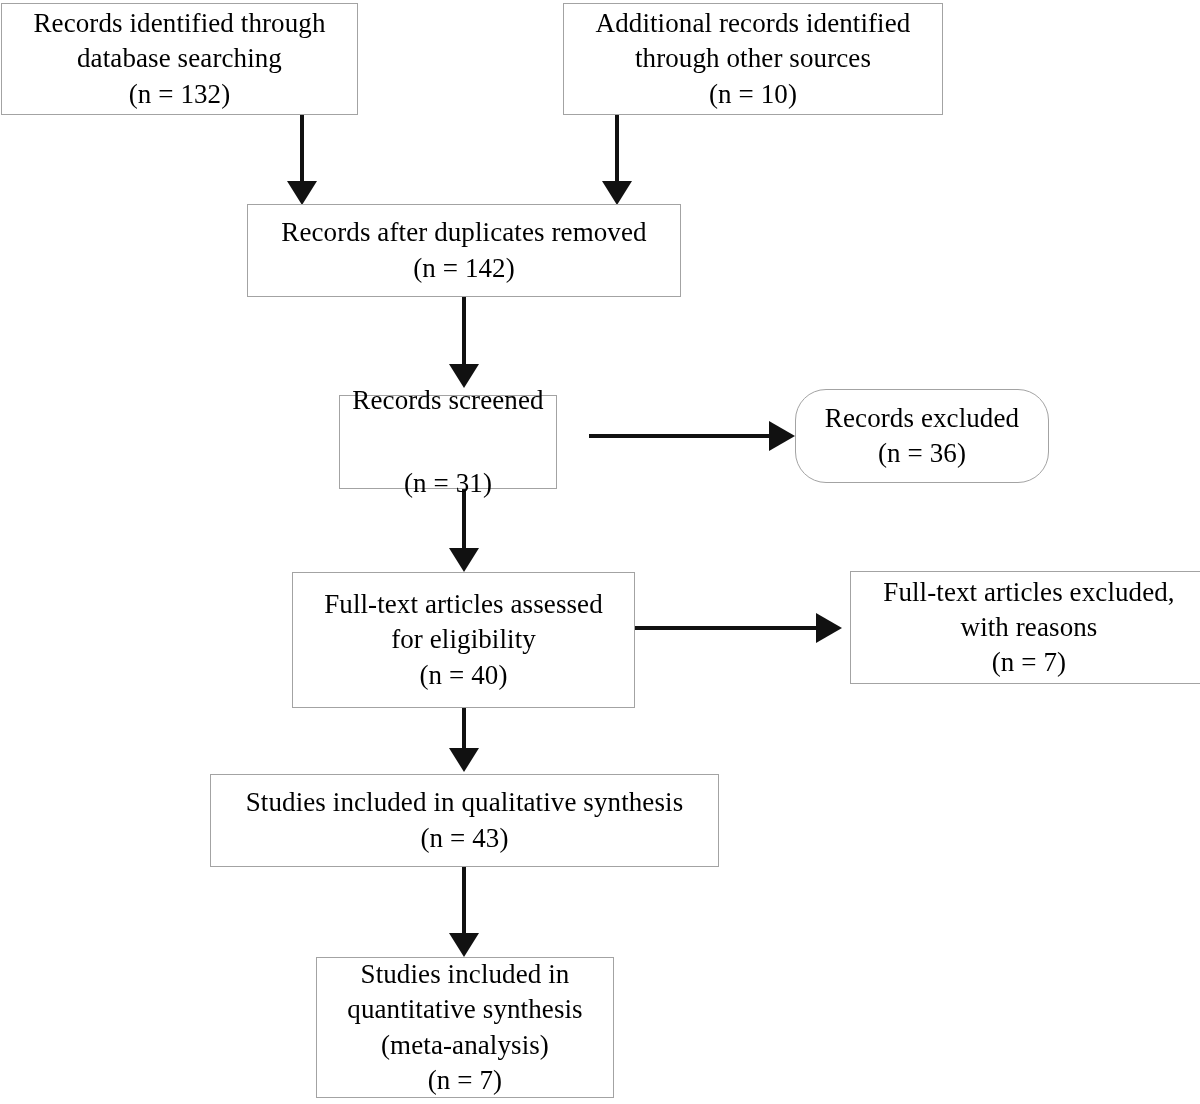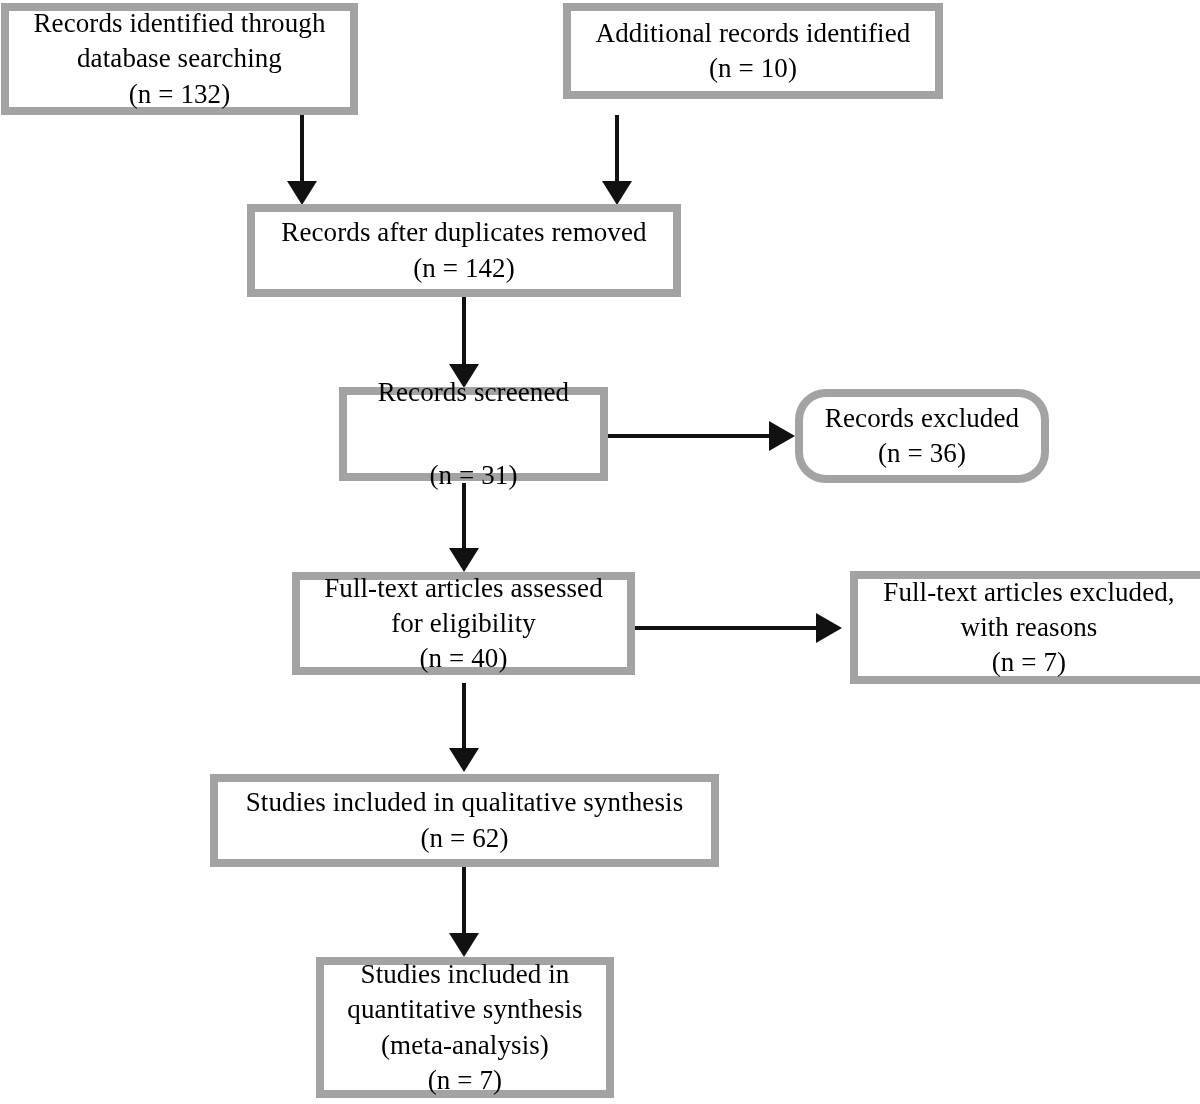--- a/index.html
+++ b/index.html
@@ -15,21 +15,21 @@
   #diagram {
     position: relative;
     width: 1200px;
     height: 1104px;
     background: #ffffff;
     overflow: hidden;
   }
   .node {
     position: absolute;
     box-sizing: border-box;
-    border: 8px solid #a3a3a3;
+    border: 1px solid #a3a3a3;
     background: #ffffff;
     display: flex;
     flex-direction: column;
     align-items: center;
     justify-content: center;
     text-align: center;
     line-height: 1.30;
     font-size: 27px;
     letter-spacing: 0.1px;
     padding: 2px 6px;
@@ -94,55 +94,56 @@
 
   <div class="vline" style="left:462px; top:867px; height:70px;"></div>
   <div class="arrow-down" style="left:449px; top:933px;"></div>
 
   <div class="node" style="left:1px; top:3px; width:357px; height:112px;">
     <span class="ln">Records identified through</span>
     <span class="ln">database searching</span>
     <span class="ln">(n = 132)</span>
   </div>
 
-  <div class="node" style="left:563px; top:3px; width:380px; height:96px;">
+  <div class="node" style="left:563px; top:3px; width:380px; height:112px;">
     <span class="ln">Additional records identified</span>
+    <span class="ln">through other sources</span>
     <span class="ln">(n = 10)</span>
   </div>
 
   <div class="node" style="left:247px; top:204px; width:434px; height:93px;">
     <span class="ln">Records after duplicates removed</span>
     <span class="ln">(n = 142)</span>
   </div>
 
-  <div class="node" style="left:339px; top:387px; width:269px; height:94px;gap:47px;">
+  <div class="node" style="left:339px; top:395px; width:218px; height:94px;gap:47px;">
     <span class="ln">Records screened</span>
     <span class="ln">(n = 31)</span>
   </div>
 
   <div class="node" style="left:795px; top:389px; width:254px; height:94px;border-radius:31px;">
     <span class="ln">Records excluded</span>
     <span class="ln">(n = 36)</span>
   </div>
 
-  <div class="node" style="left:292px; top:572px; width:343px; height:103px;align-items:center;">
+  <div class="node" style="left:292px; top:572px; width:343px; height:136px;align-items:center;">
     <span class="ln">Full-text articles assessed</span>
     <span class="ln">for eligibility</span>
     <span class="ln">(n = 40)</span>
   </div>
 
   <div class="node" style="left:842px; top:571px; width:358px; height:113px;margin-left:8px;">
     <span class="ln">Full-text articles excluded,</span>
     <span class="ln">with reasons</span>
     <span class="ln">(n = 7)</span>
   </div>
 
   <div class="node" style="left:210px; top:774px; width:509px; height:93px;">
     <span class="ln">Studies included in qualitative synthesis</span>
-    <span class="ln">(n = 62)</span>
+    <span class="ln">(n = 43)</span>
   </div>
 
   <div class="node" style="left:316px; top:957px; width:298px; height:141px;">
     <span class="ln">Studies included in</span>
     <span class="ln">quantitative synthesis</span>
     <span class="ln">(meta-analysis)</span>
     <span class="ln">(n = 7)</span>
   </div>
 
 </div>

